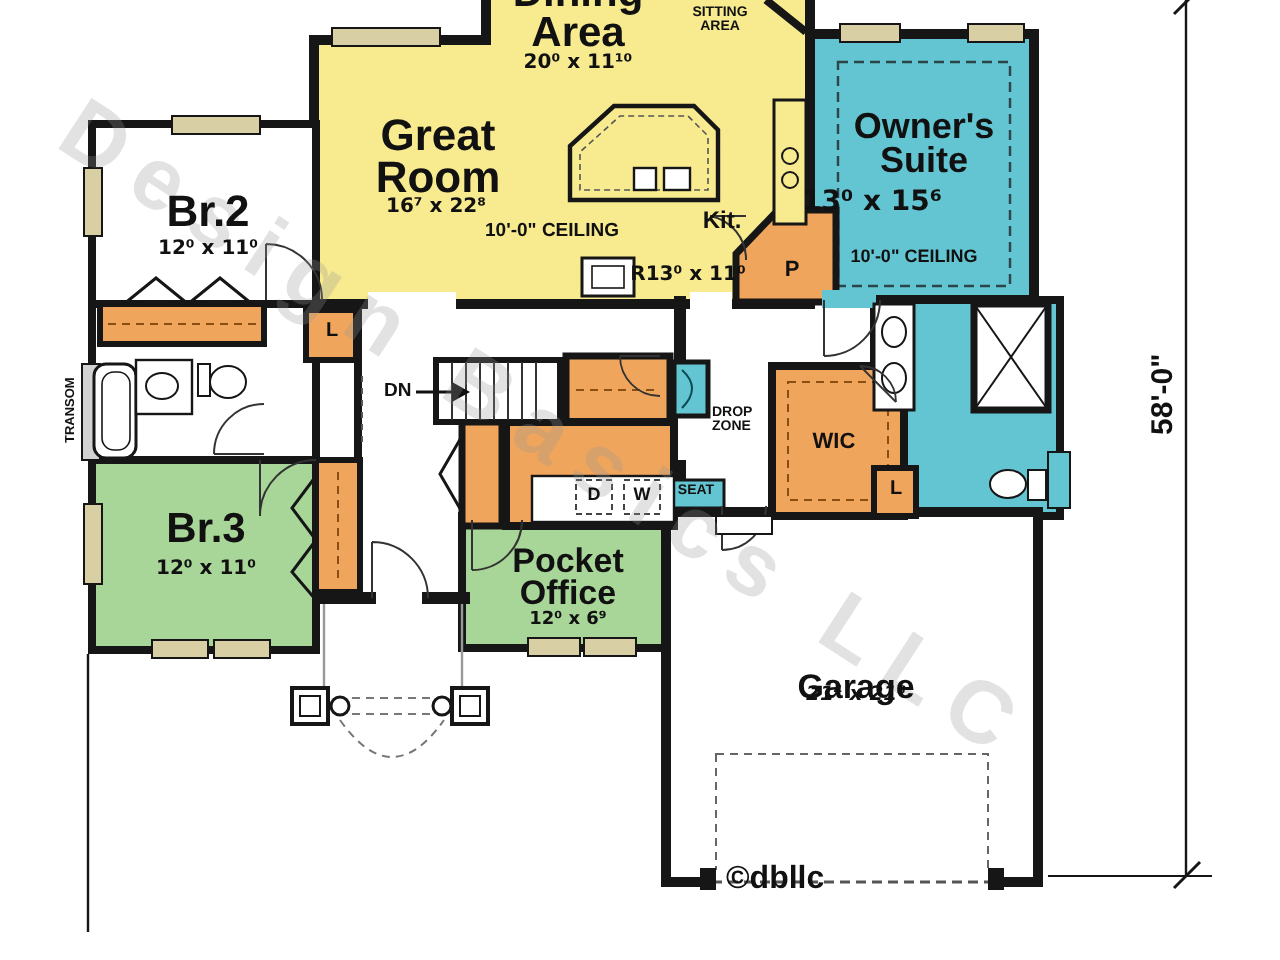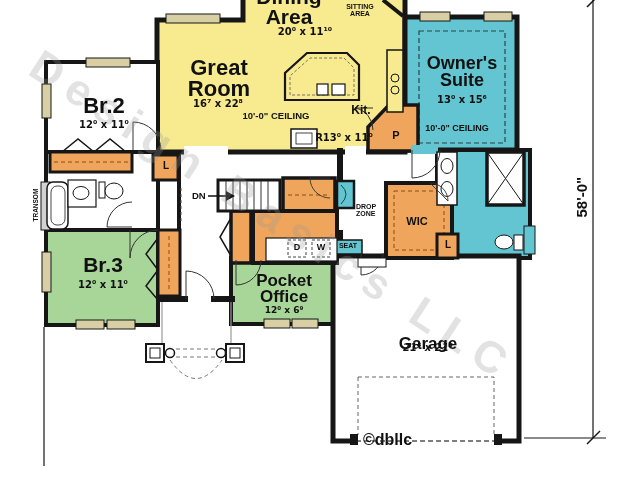--- a/index.html
+++ b/index.html
@@ -195,35 +195,35 @@
     <line x1="587" y1="444" x2="600" y2="431" stroke-width="1.5"></line>
     <line x1="587" y1="7" x2="600" y2="-6" stroke-width="1.5"></line>
   </g>
   <line x1="44" y1="327" x2="44" y2="466" stroke="#161616" stroke-width="1.2"></line>
 </svg>
 
 <div id="watermark">Design Basics LLC</div>
 
 <div class="lb ctr room-name" style="left:289px;top:-13px;font-size:21px;">Dining
 Area</div>
-<div class="lb ctr dims" style="left:305px;top:27px;font-size:10px;text-align:right;">20⁰ x 11¹⁰</div>
+<div class="lb ctr dims" style="left:289px;top:27px;font-size:10px;text-align:right;">20⁰ x 11¹⁰</div>
 <div class="lb ctr tiny" style="left:360px;top:4px;font-size:7px;">SITTING
 AREA</div>
 
 <div class="lb ctr room-name" style="left:219px;top:58px;font-size:22px;">Great
 Room</div>
 <div class="lb ctr dims" style="left:218px;top:99px;font-size:10px;">16⁷ x 22⁸</div>
 <div class="lb ctr tiny" style="left:276px;top:111px;font-size:9.5px;">10'-0" CEILING</div>
 
 <div class="lb ctr room-name" style="left:361px;top:105px;font-size:12px;">Kit.</div>
 <div class="lb ctr dims" style="left:344px;top:133px;font-size:10px;">R13⁰ x 11⁰</div>
 
 <div class="lb ctr room-name" style="left:462px;top:55px;font-size:18px;">Owner's
 Suite</div>
-<div class="lb ctr dims" style="left:462px;top:95px;font-size:10px;">13⁰ x 15⁶</div>
+<div class="lb ctr dims" style="left:436px;top:95px;font-size:14px;">13⁰ x 15⁶</div>
 <div class="lb ctr tiny" style="left:457px;top:124px;font-size:9px;">10'-0" CEILING</div>
 
 <div class="lb ctr room-name" style="left:104px;top:96px;font-size:22px;">Br.2</div>
 <div class="lb ctr dims" style="left:104px;top:120px;font-size:10px;">12⁰ x 11⁰</div>
 
 <div class="lb ctr room-name" style="left:103px;top:255px;font-size:21px;">Br.3</div>
 <div class="lb ctr dims" style="left:103px;top:280px;font-size:10px;">12⁰ x 11⁰</div>
 
 <div class="lb ctr room-name" style="left:284px;top:273px;font-size:17px;">Pocket
 Office</div>

